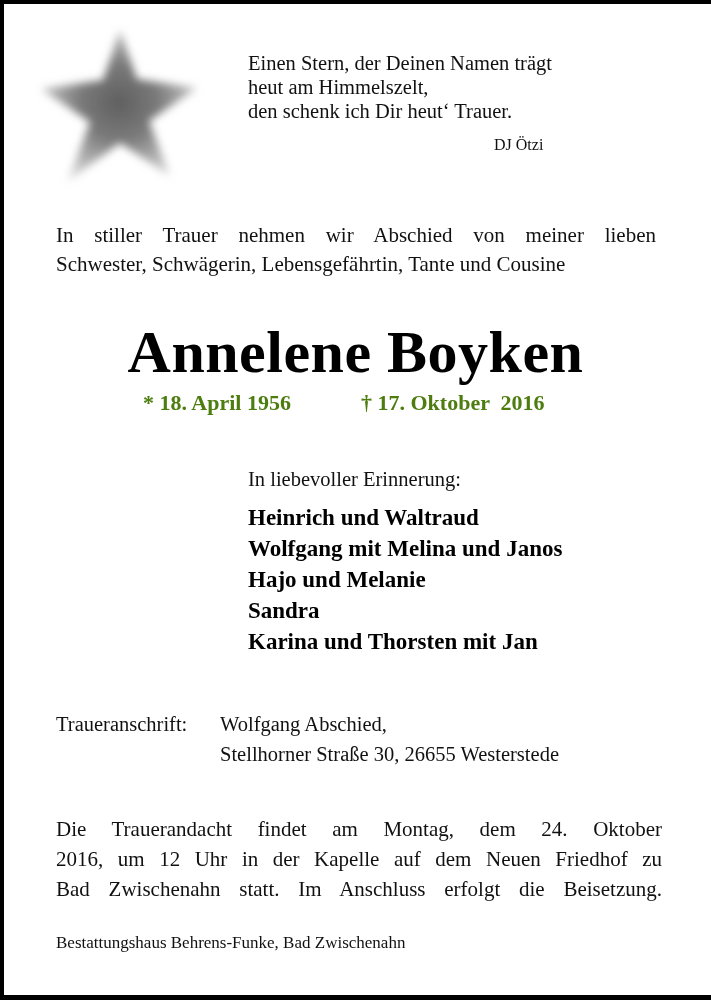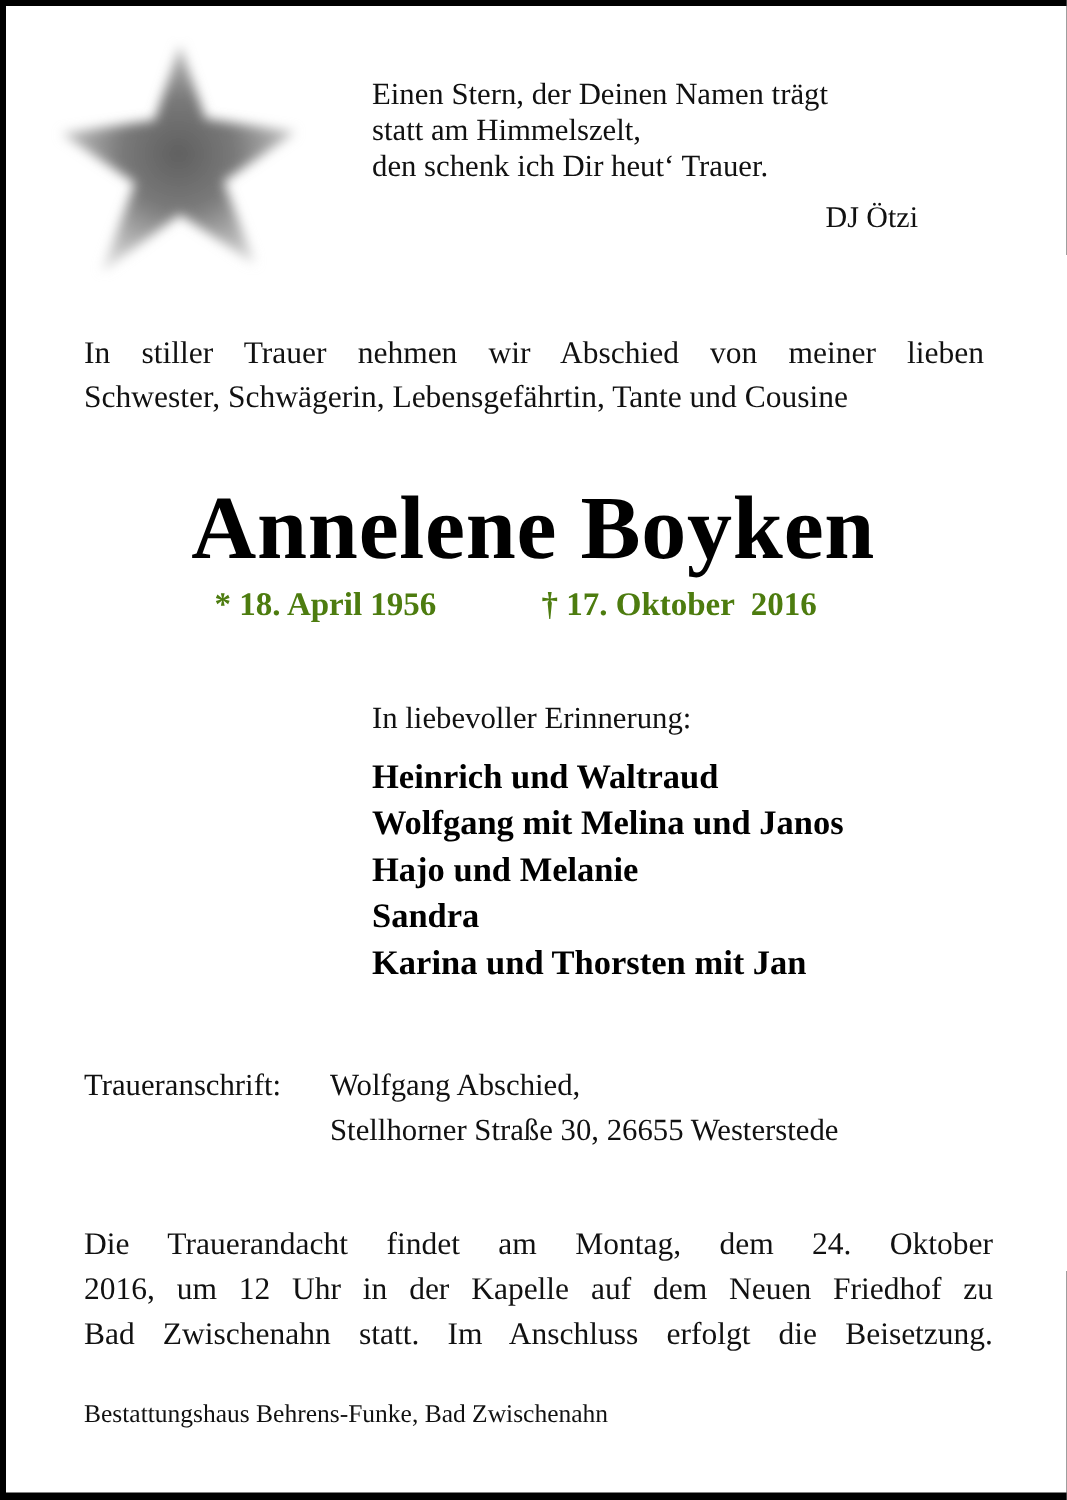--- a/index.html
+++ b/index.html
@@ -41,23 +41,23 @@
       left: 244px;
       top: 47px;
       font-size: 20.5px;
       line-height: 24px;
     }
     .poem-line { display: block; white-space: nowrap; }
     .poem-author {
       position: absolute;
       left: 490px;
       width: 118px;
-      text-align: right;
+      text-align: left;
       top: 132px;
-      font-size: 20px;
+      font-size: 16px;
       line-height: 18px;
     }
 
     
     .intro {
       position: absolute;
       left: 52px;
       top: 217px;
       width: 600px;
       font-size: 21px;
@@ -176,21 +176,21 @@
         <stop offset="0%" stop-color="#5f5f5f"></stop>
         <stop offset="45%" stop-color="#7a7a7a"></stop>
         <stop offset="100%" stop-color="#d4d4d4"></stop>
       </radialGradient>
     </defs>
     <polygon filter="url(#blur)" fill="url(#starGrad)" points="86,6 103,55 163,64 115,97 136,152 86,119 34,157 56,98 7,65 69,56"></polygon>
   </svg>
 
   <div class="poem">
     <span class="poem-line">Einen Stern, der Deinen Namen trägt</span>
-    <span class="poem-line">statt am Himmelszelt,</span>
+    <span class="poem-line">heut am Himmelszelt,</span>
     <span class="poem-line">den schenk ich Dir heut‘ Trauer.</span>
   </div>
   <div class="poem-author abs">DJ Ötzi</div>
 
   <div class="intro">
     <span class="justify-line">In stiller Trauer nehmen wir Abschied von meiner lieben</span>
     <span class="last-line">Schwester, Schwägerin, Lebensgefährtin, Tante und Cousine</span>
   </div>
 
   <div class="name">Annelene Boyken</div>

